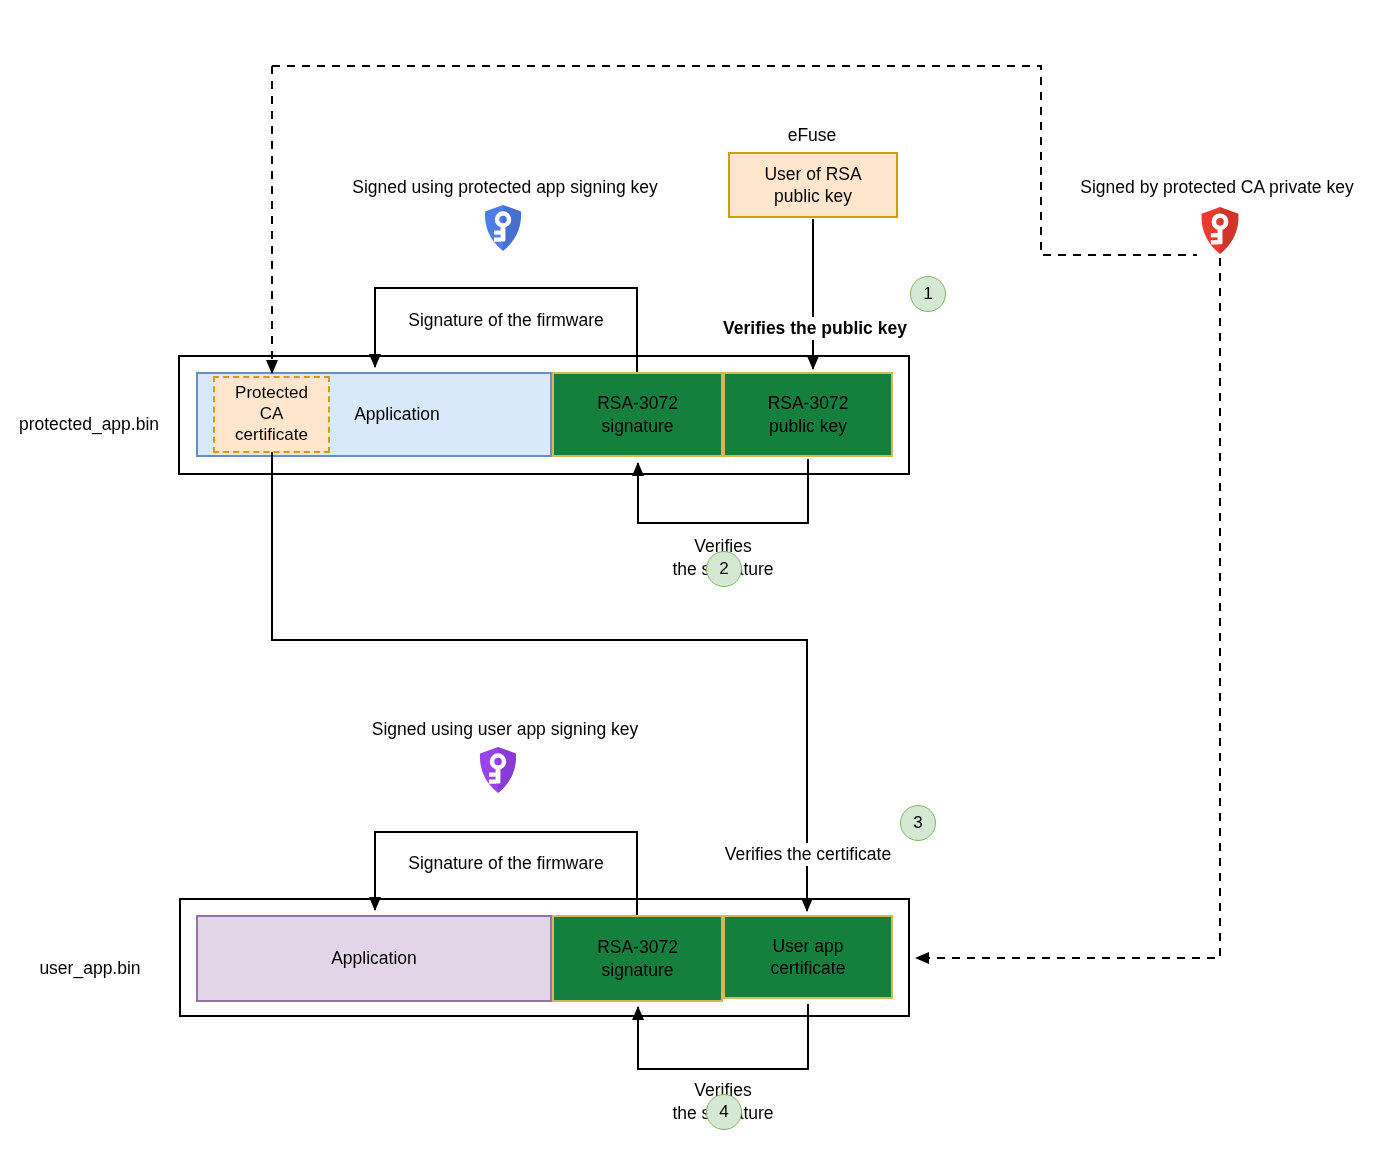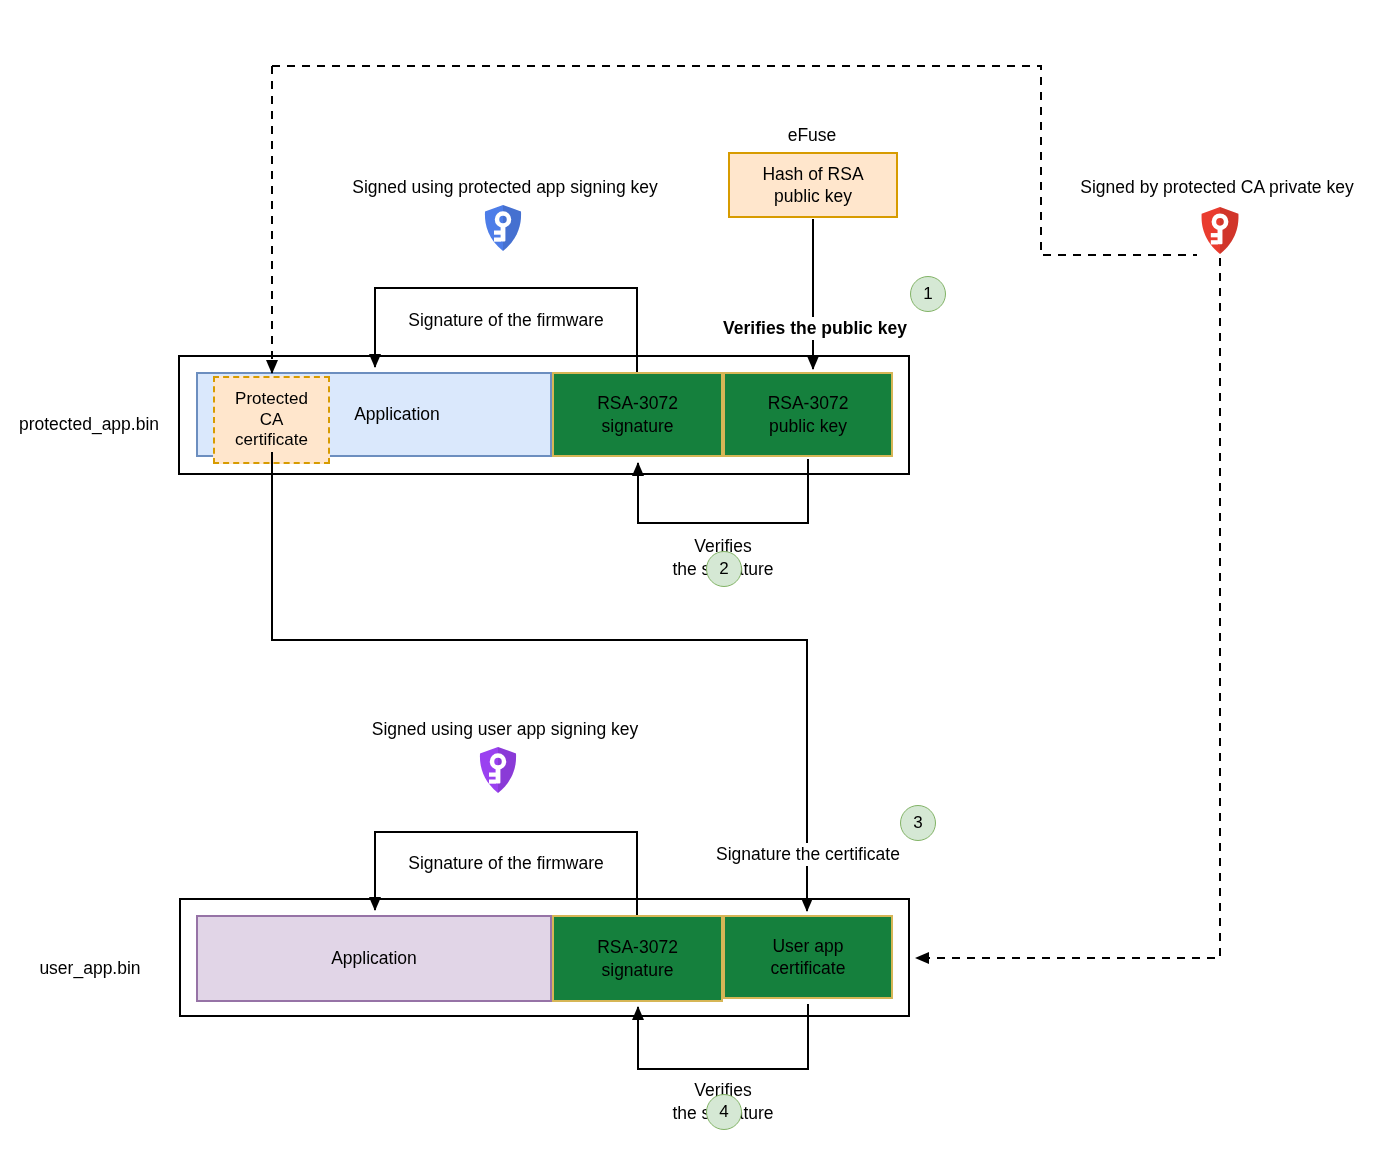--- a/index.html
+++ b/index.html
@@ -30,26 +30,26 @@
     display:flex; align-items:center; justify-content:center; font-size:17px;
   }
   .wires { position:absolute; left:0; top:0; pointer-events:none; }
   .shield { position:absolute; }
 </style>
 </head>
 <body>
 
 <div class="canvas">
 
-  <div class="box orange-box" style="left:728px; top:152px; width:170px; height:66px;">Hash of RSA
+  <div class="box orange-box" style="left:728px; top:152px; width:170px; height:66px;">User of RSA
 public key</div>
 
   <div class="box outer-box" style="left:178px; top:355px; width:732px; height:120px;"></div>
   <div class="box blue-box" style="left:196px; top:372px; width:356px; height:85px;">Application</div>
-  <div class="box orange-dashed" style="left:213px; top:376px; width:117px; height:88px;">Protected
+  <div class="box orange-dashed" style="left:213px; top:376px; width:117px; height:77px;">Protected
 CA
 certificate</div>
   <div class="box yellow-box" style="left:552px; top:372px; width:171px; height:85px;">RSA-3072
 signature</div>
   <div class="box yellow-box" style="left:723px; top:372px; width:170px; height:85px;">RSA-3072
 public key</div>
 
   <div class="box outer-box" style="left:179px; top:898px; width:731px; height:119px;"></div>
   <div class="box purple-box" style="left:196px; top:915px; width:356px; height:87px; padding-left:0;">Application</div>
   <div class="box yellow-box" style="left:552px; top:915px; width:171px; height:87px;">RSA-3072
@@ -104,21 +104,21 @@
 the signature</span>
   </div>
 
   <div class="lbl" style="left:305px; top:710px; width:400px;">Signed using user app signing key</div>
 
   <div class="lbl" style="left:386px; top:821px; width:240px;">
     <span class="bg">Signature of the firmware</span>
   </div>
 
   <div class="lbl" style="left:688px; top:812px; width:240px;">
-    <span class="bg">Signature the certificate</span>
+    <span class="bg">Verifies the certificate</span>
   </div>
 
   <div class="lbl" style="left:5px; top:949px; width:170px;">user_app.bin</div>
 
   <div class="lbl" style="left:643px; top:1048px; width:160px;">
     <span class="bg">Verifies
 the signature</span>
   </div>
 
   <div class="step-circle" style="left:910px; top:276px;">1</div>

